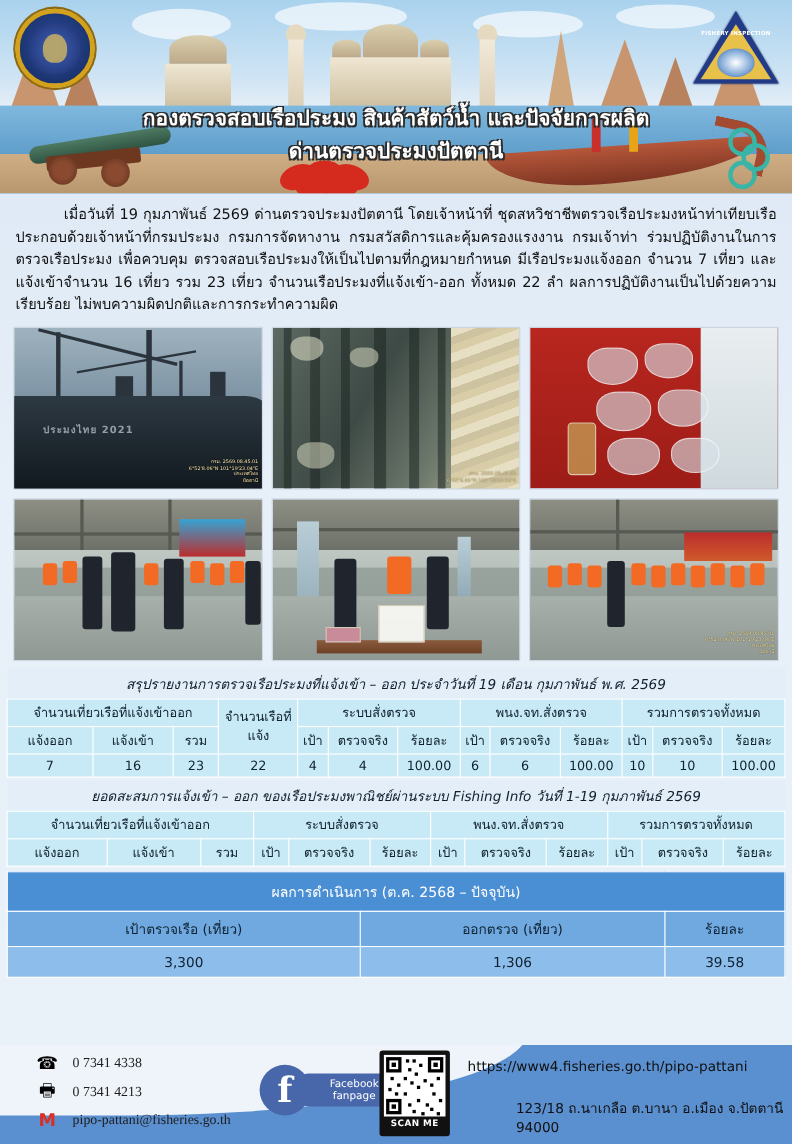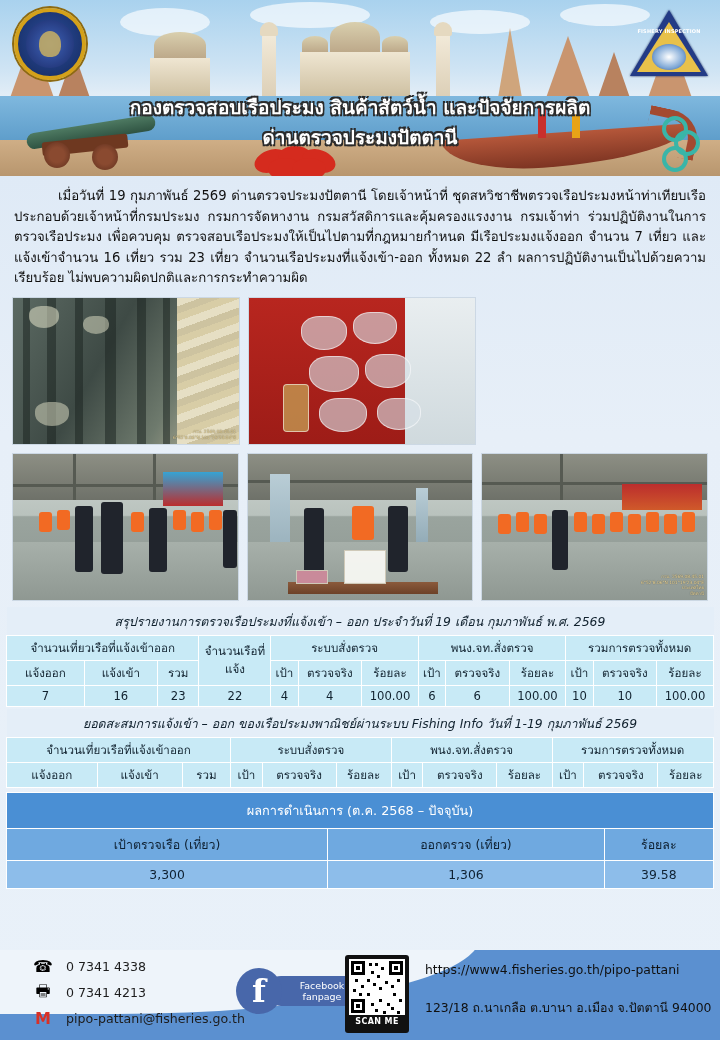--- a/index.html
+++ b/index.html
@@ -174,39 +174,39 @@
   
   .footer { position:absolute; left:0; bottom:0; width:720px; height:90px; overflow:hidden; }
   .foot-blue { position:absolute; left:0; bottom:0; width:720px; height:90px; background:#5b90d0; }
   .foot-white { position:absolute; left:-40px; top:-46px; width:520px; height:110px;
                 background:#eef4fa; border-radius: 0 0 70% 0; }
   .foot-white2 { position:absolute; left:-40px; top:-10px; width:300px; height:60px;
                 background:#eef4fa; }
   .f-row { position:absolute; display:flex; align-items:center; gap:12px; }
   .f-icon { width: 22px; height: 20px; display:flex; align-items:center; justify-content:center;
             font-size:16px; }
-  .f-text { font-size: 12.6px; color:#1d1d1d; }
+  .f-text { font-size: 12.6px; color:#1d1d1d;font-family:Liberation Serif, serif; }
   .fb-badge { position:absolute; left: 236px; top: 18px; width: 130px; height: 46px; }
   .fb-circle { position:absolute; left:0; top:0; width:46px; height:46px; border-radius:50%;
                background:#4867aa; color:#fff; font-size:32px; font-weight:bold;
                display:flex; align-items:center; justify-content:center;
                font-family:"DejaVu Serif", serif; }
   .fb-pill { position:absolute; left:30px; top:8px; width:96px; height:30px; border-radius:15px;
              background:#4867aa; color:#fff; font-size:9.5px; line-height:11px;
              display:flex; flex-direction:column; align-items:center; justify-content:center;
              padding-left:16px; }
   .qr-box { position:absolute; left: 345px; top: 5px; width: 64px; height: 78px;
             background:#111; border-radius:3px; padding:4px; }
   .qr { width:56px; height:56px; background:#fff; position:relative; overflow:hidden; }
   .qr-scan { text-align:center; color:#fff; font-size:8px; font-weight:bold; padding-top:2px;
              letter-spacing:.4px; }
   .qr-cell { position:absolute; background:#000; }
   .f-right { position:absolute; left: 425px; }
   .f-url { font-size: 12.4px; color:#101010; }
-  .f-addr { font-size: 12.4px; color:#101010; }
+  .f-addr { font-size: 12.4px; color:#101010;margin-left:44px; }
 </style>
 </head>
 <body>
 
 <div class="page">
 
   <div class="banner">
     <div class="sky"></div>
     <div class="cloud c1"></div>
     <div class="cloud c2"></div>
@@ -274,20 +274,32 @@
 
     <div class="banner-sub">กองตรวจสอบเรือประมง สินค้าสัตว์น้ำ และปัจจัยการผลิต</div>
     <div class="banner-sub2">ด่านตรวจประมงปัตตานี</div>
   </div>
 
   <div class="body-wrap">
 
     <div class="paragraph">เมื่อวันที่ 19 กุมภาพันธ์ 2569 ด่านตรวจประมงปัตตานี โดยเจ้าหน้าที่ ชุดสหวิชาชีพตรวจเรือประมงหน้าท่าเทียบเรือ ประกอบด้วยเจ้าหน้าที่กรมประมง กรมการจัดหางาน กรมสวัสดิการและคุ้มครองแรงงาน กรมเจ้าท่า ร่วมปฏิบัติงานในการตรวจเรือประมง เพื่อควบคุม ตรวจสอบเรือประมงให้เป็นไปตามที่กฎหมายกำหนด มีเรือประมงแจ้งออก จำนวน 7 เที่ยว และแจ้งเข้าจำนวน 16 เที่ยว รวม 23 เที่ยว จำนวนเรือประมงที่แจ้งเข้า-ออก ทั้งหมด 22 ลำ ผลการปฏิบัติงานเป็นไปด้วยความเรียบร้อย ไม่พบความผิดปกติและการกระทำความผิด</div>
 
     <div class="photo-row">
+      <div class="photo p-boat">
+        <div class="mast" style="left:38px; top:4px; width:4px; height:70px;"></div>
+        <div class="mast" style="left:120px; top:2px; width:5px; height:76px;"></div>
+        <div class="mast" style="left:20px; top:16px; width:130px; height:3px; transform:rotate(14deg);"></div>
+        <div class="mast" style="left:56px; top:30px; width:110px; height:2px; transform:rotate(-10deg);"></div>
+        <div class="mast" style="left:150px; top:30px; width:3px; height:44px;"></div>
+        <div class="mast" style="left:92px; top:44px; width:16px; height:30px;"></div>
+        <div class="mast" style="left:178px; top:40px; width:14px; height:34px;"></div>
+        <div class="hullbig"></div>
+        <div class="hull-txt">ประมงไทย 2021</div>
+        <div class="ph-stamp">กรม. 2569.08.45.01<br>6°52'8.06"N 101°19'23.04"E<br>ประเทศไทย<br>ปัตตานี</div>
+      </div>
 
       <div class="photo p-nets">
         <div class="floats"></div>
         <div class="netline" style="left:10px; top:0; width:7px; height:148px;"></div>
         <div class="netline" style="left:34px; top:0; width:9px; height:148px;"></div>
         <div class="netline" style="left:62px; top:0; width:8px; height:148px;"></div>
         <div class="netline" style="left:92px; top:0; width:11px; height:148px;"></div>
         <div class="netline" style="left:124px; top:0; width:9px; height:148px;"></div>
         <div class="netline" style="left:150px; top:0; width:7px; height:148px;"></div>
         <div class="bag" style="left:16px; top:8px; width:30px; height:22px; background:rgba(225,225,200,.55); border:none;"></div>

